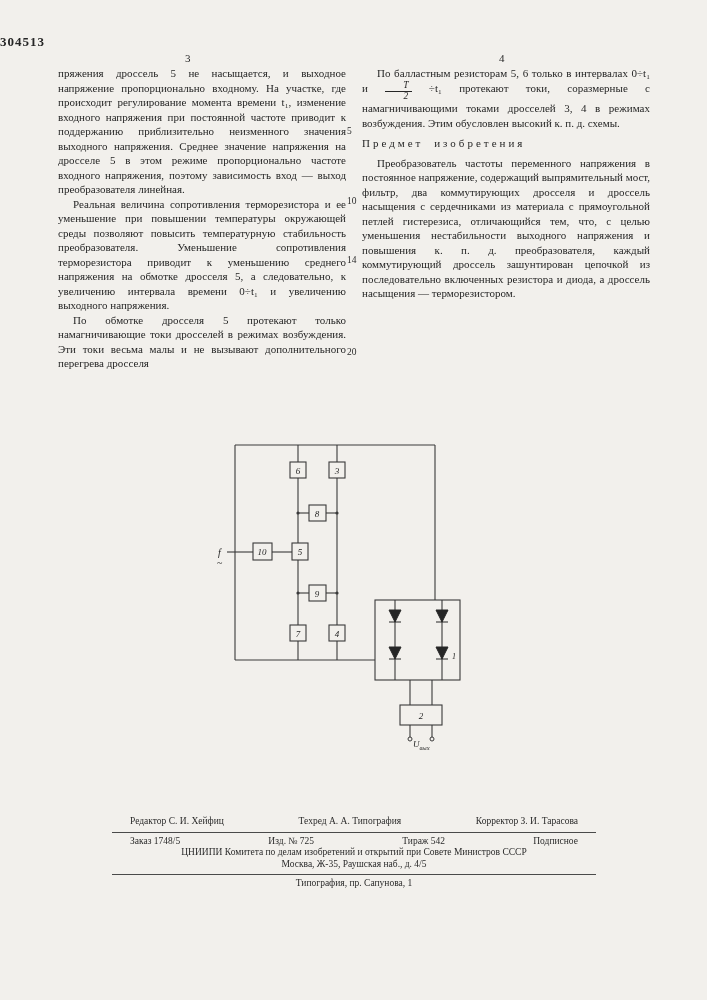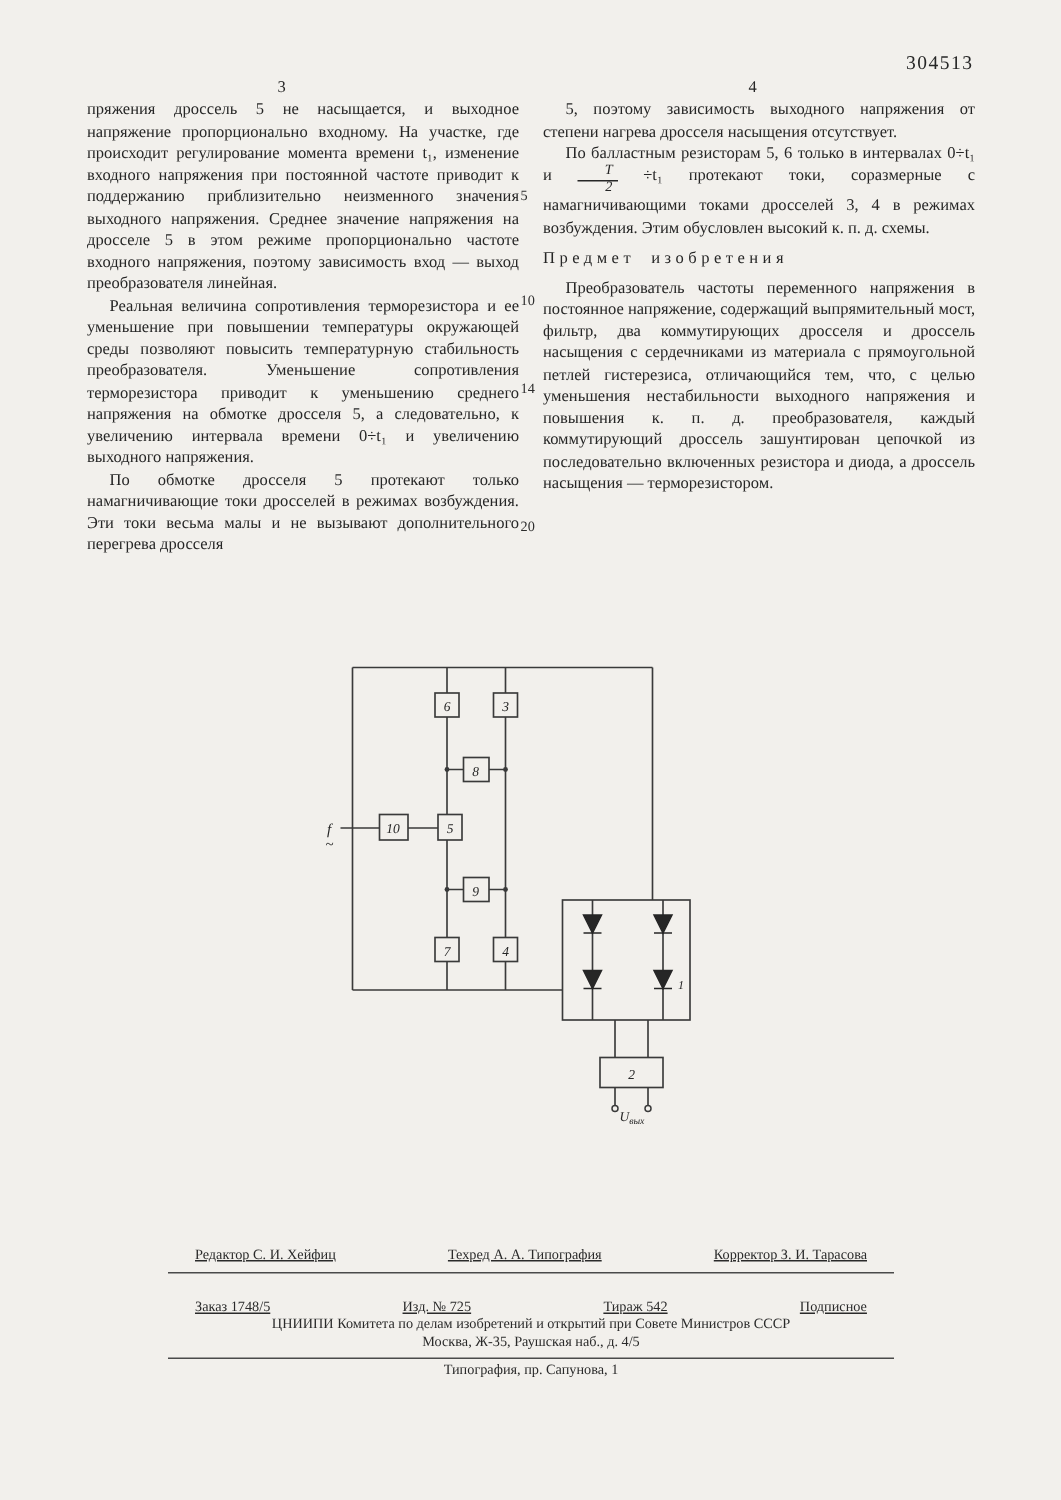--- a/index.html
+++ b/index.html
@@ -6,21 +6,21 @@
   .page{
     position:relative;
     width:707px;height:1000px;
     background:#f2f0ec;
     font-family:"Liberation Serif", serif;
     color:#262626;
     overflow:hidden;
   }
   .patent-number{
     position:absolute;top:34px;left:0;width:649px;
-    text-align:right;font-size:13px;font-weight:normal;letter-spacing:1px;
+    text-align:left;font-size:13px;font-weight:bold;letter-spacing:1px;
   }
   .col-num{position:absolute;top:52px;font-size:11px;}
   .col-num.left{left:185px;}
   .col-num.right{left:499px;}
   .col{position:absolute;top:66px;width:288px;font-size:11px;line-height:14.5px;font-family:Liberation Serif, serif;}
   .col-left{left:58px;}
   .col-right{left:362px;}
   .para{margin:0;text-align:justify;}
   .indent{text-indent:15px;}
   .heading{
@@ -33,21 +33,21 @@
     line-height:1.05;font-size:9.5px;font-style:italic;
   }
   .frac .num{display:block;border-bottom:1px solid #262626;padding:0 3px;}
   .frac .den{display:block;}
   .diagram-svg{position:absolute;left:205px;top:432px;}
   .footer{
     position:absolute;left:112px;top:814px;width:484px;
     font-size:9.5px;line-height:11.5px;color:#2a2a2a;
   }
   .footer .center{text-align:center;}
-  .footer .row{display:flex;justify-content:space-between;margin-top:18px;padding:0 18px;text-decoration:underline;}
+  .footer .row{display:flex;justify-content:space-between;margin-top:2px;padding:0 18px;}
   .footer .rule{border-top:1px solid #4a4a4a;margin:4px 0 3px;}
 </style>
 </head>
 <body>
 
 <div class="page">
 
   <div class="patent-number">304513</div>
   <div class="col-num left">3</div>
   <div class="col-num right">4</div>
@@ -57,21 +57,20 @@
     <p class="para indent">Реальная величина сопротивления терморезистора и ее уменьшение при повышении температуры окружающей среды позволяют повысить температурную стабильность преобразователя. Уменьшение сопротивления терморезистора приводит к уменьшению среднего напряжения на обмотке дросселя 5, а следовательно, к увеличению интервала времени 0÷t₁ и увеличению выходного напряжения.</p>
     <p class="para indent">По обмотке дросселя 5 протекают только намагничивающие токи дросселей в режимах возбуждения. Эти токи весьма малы и не вызывают дополнительного перегрева дросселя</p>
   </div>
 
   <span class="gutter-num" style="top:126px;">5</span>
   <span class="gutter-num" style="top:196px;">10</span>
   <span class="gutter-num" style="top:255px;">14</span>
   <span class="gutter-num" style="top:347px;">20</span>
 
   <div class="col col-right">
-    <p class="para indent">5, поэтому зависимость выходного напряжения от степени нагрева дросселя насыщения отсутствует.</p>
     <p class="para indent"><span>По балластным резисторам 5, 6 только в интервалах 0÷t₁ и </span><span class="frac"><span class="num">T</span><span class="den">2</span></span><span> ÷t₁ протекают токи, соразмерные с намагничивающими токами дросселей 3, 4 в режимах возбуждения. Этим обусловлен высокий к. п. д. схемы.</span></p>
     <p class="para heading">Предмет изобретения</p>
     <p class="para indent">Преобразователь частоты переменного напряжения в постоянное напряжение, содержащий выпрямительный мост, фильтр, два коммутирующих дросселя и дроссель насыщения с сердечниками из материала с прямоугольной петлей гистерезиса, отличающийся тем, что, с целью уменьшения нестабильности выходного напряжения и повышения к. п. д. преобразователя, каждый коммутирующий дроссель зашунтирован цепочкой из последовательно включенных резистора и диода, а дроссель насыщения — терморезистором.</p>
   </div>
 
   <svg class="diagram-svg" width="270" height="330" viewBox="0 0 270 330" font-family="Liberation Serif, serif">
     <g stroke="#3a3a3a" stroke-width="1.1" fill="none">
 
       <path d="M30,13 H230"></path>
       <path d="M30,13 V228"></path>

